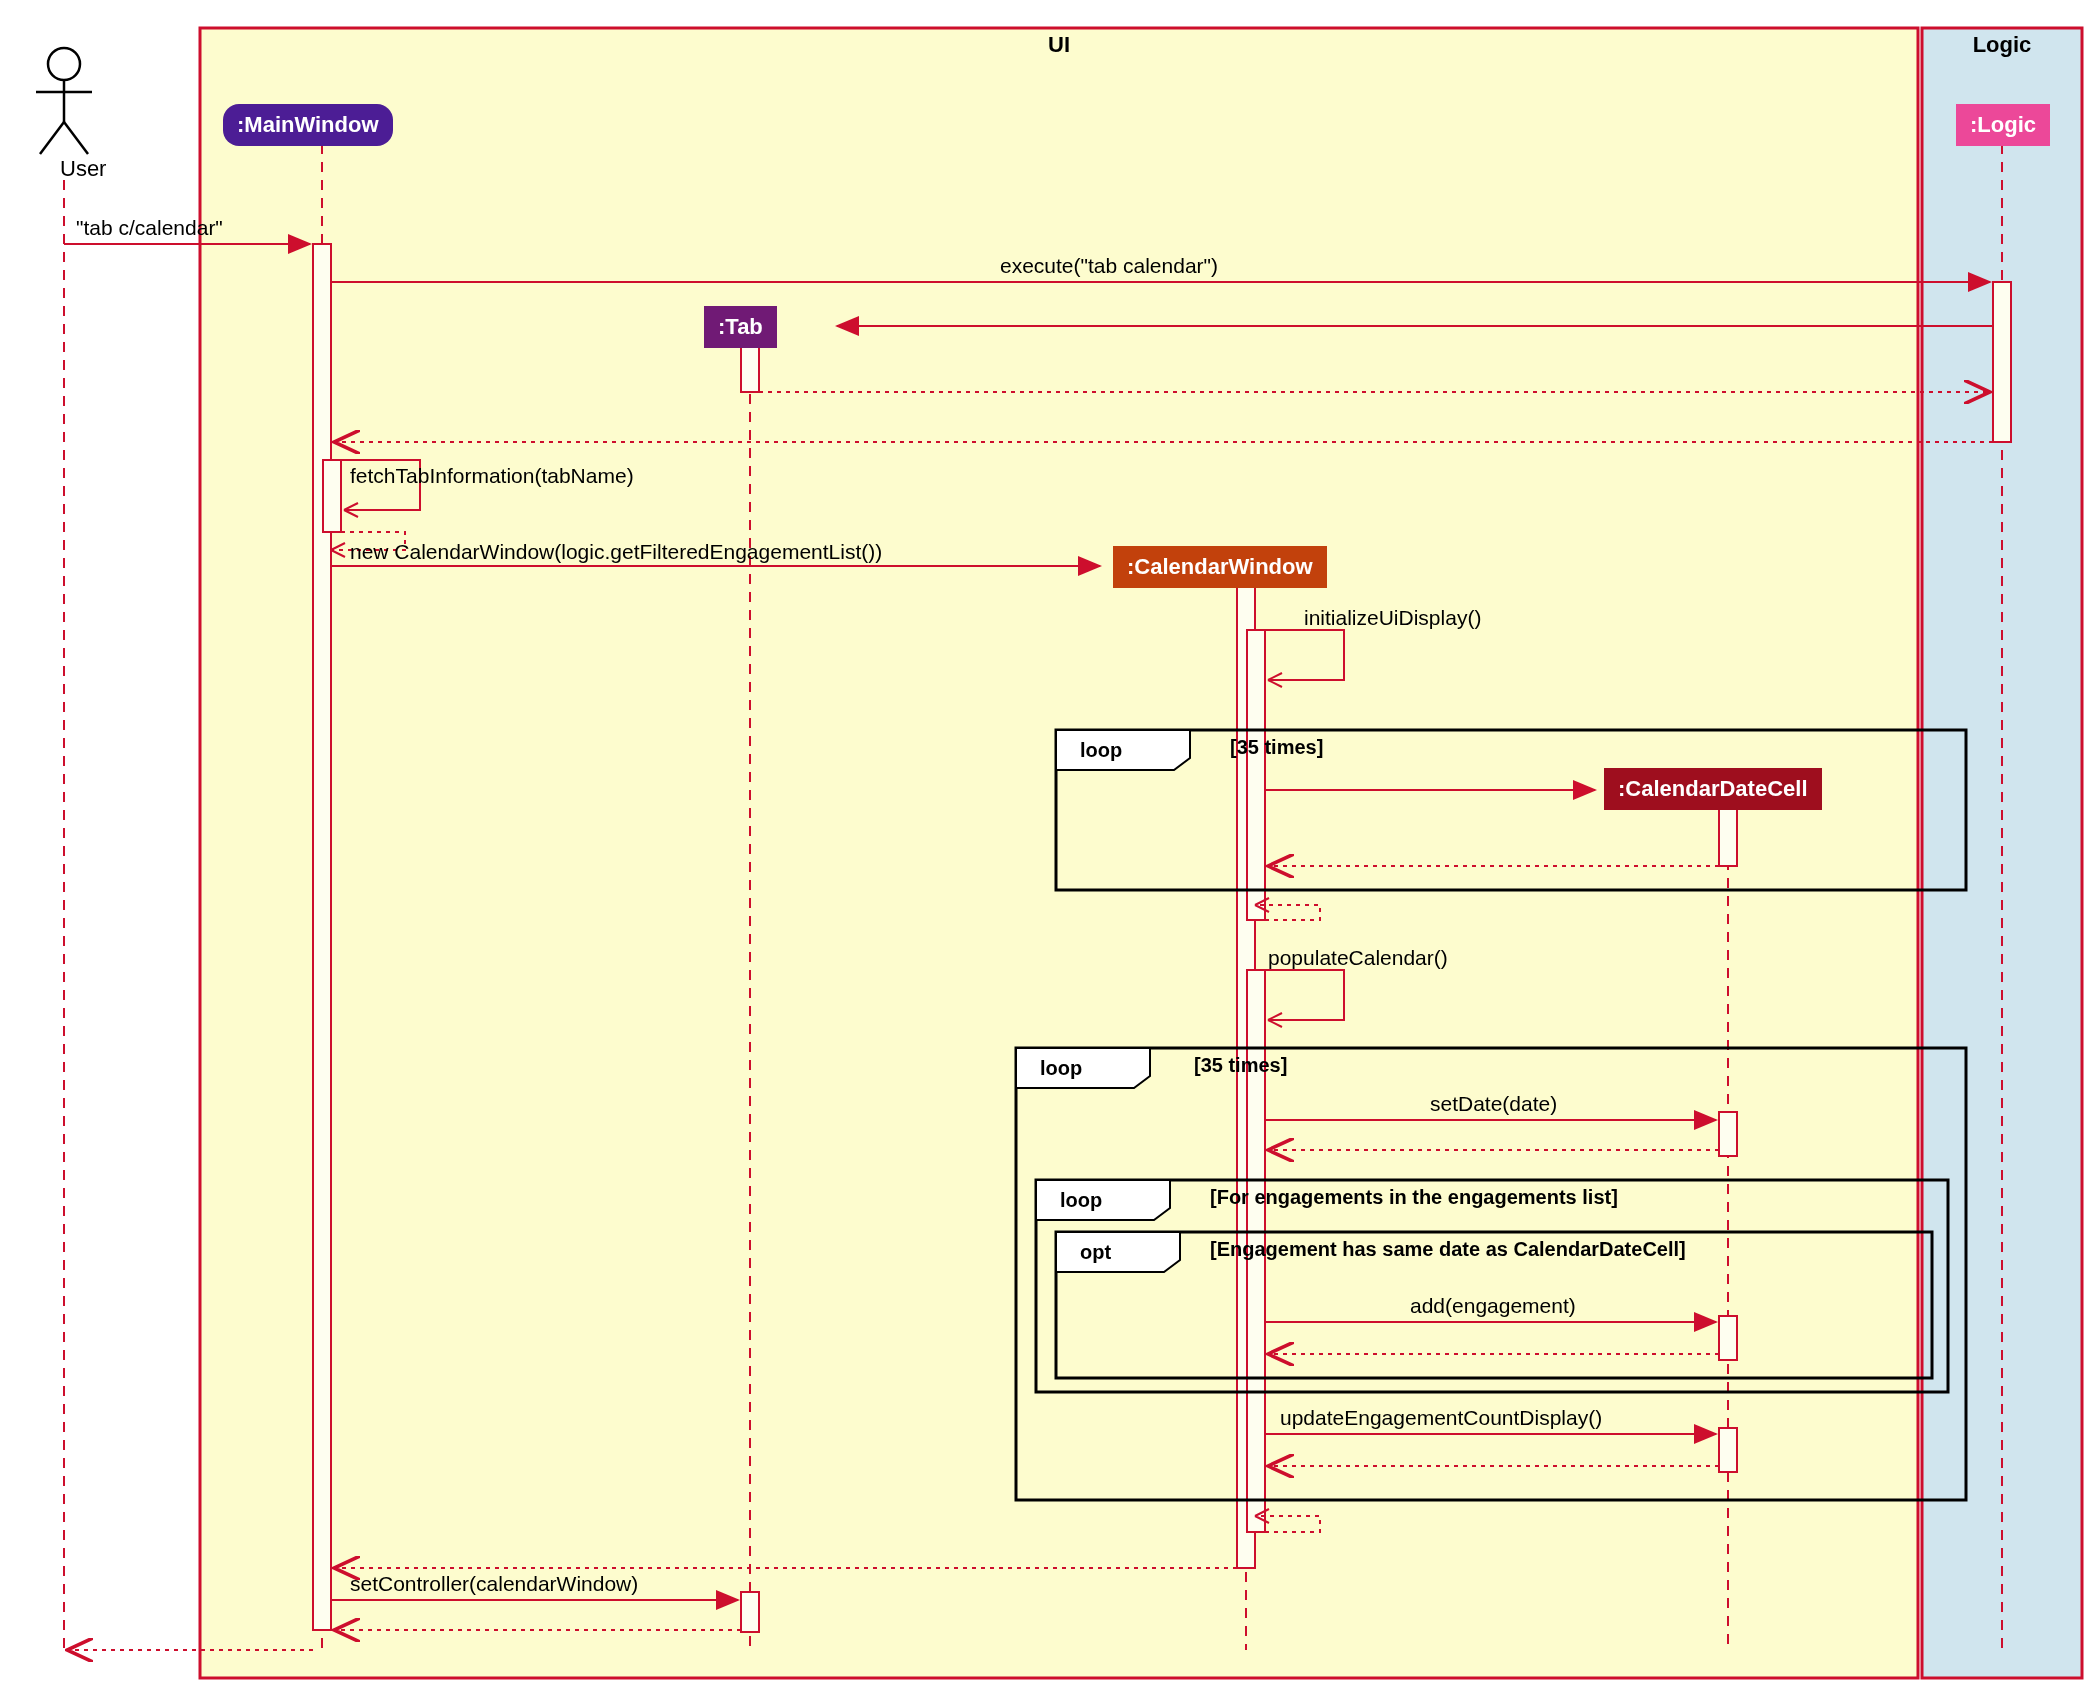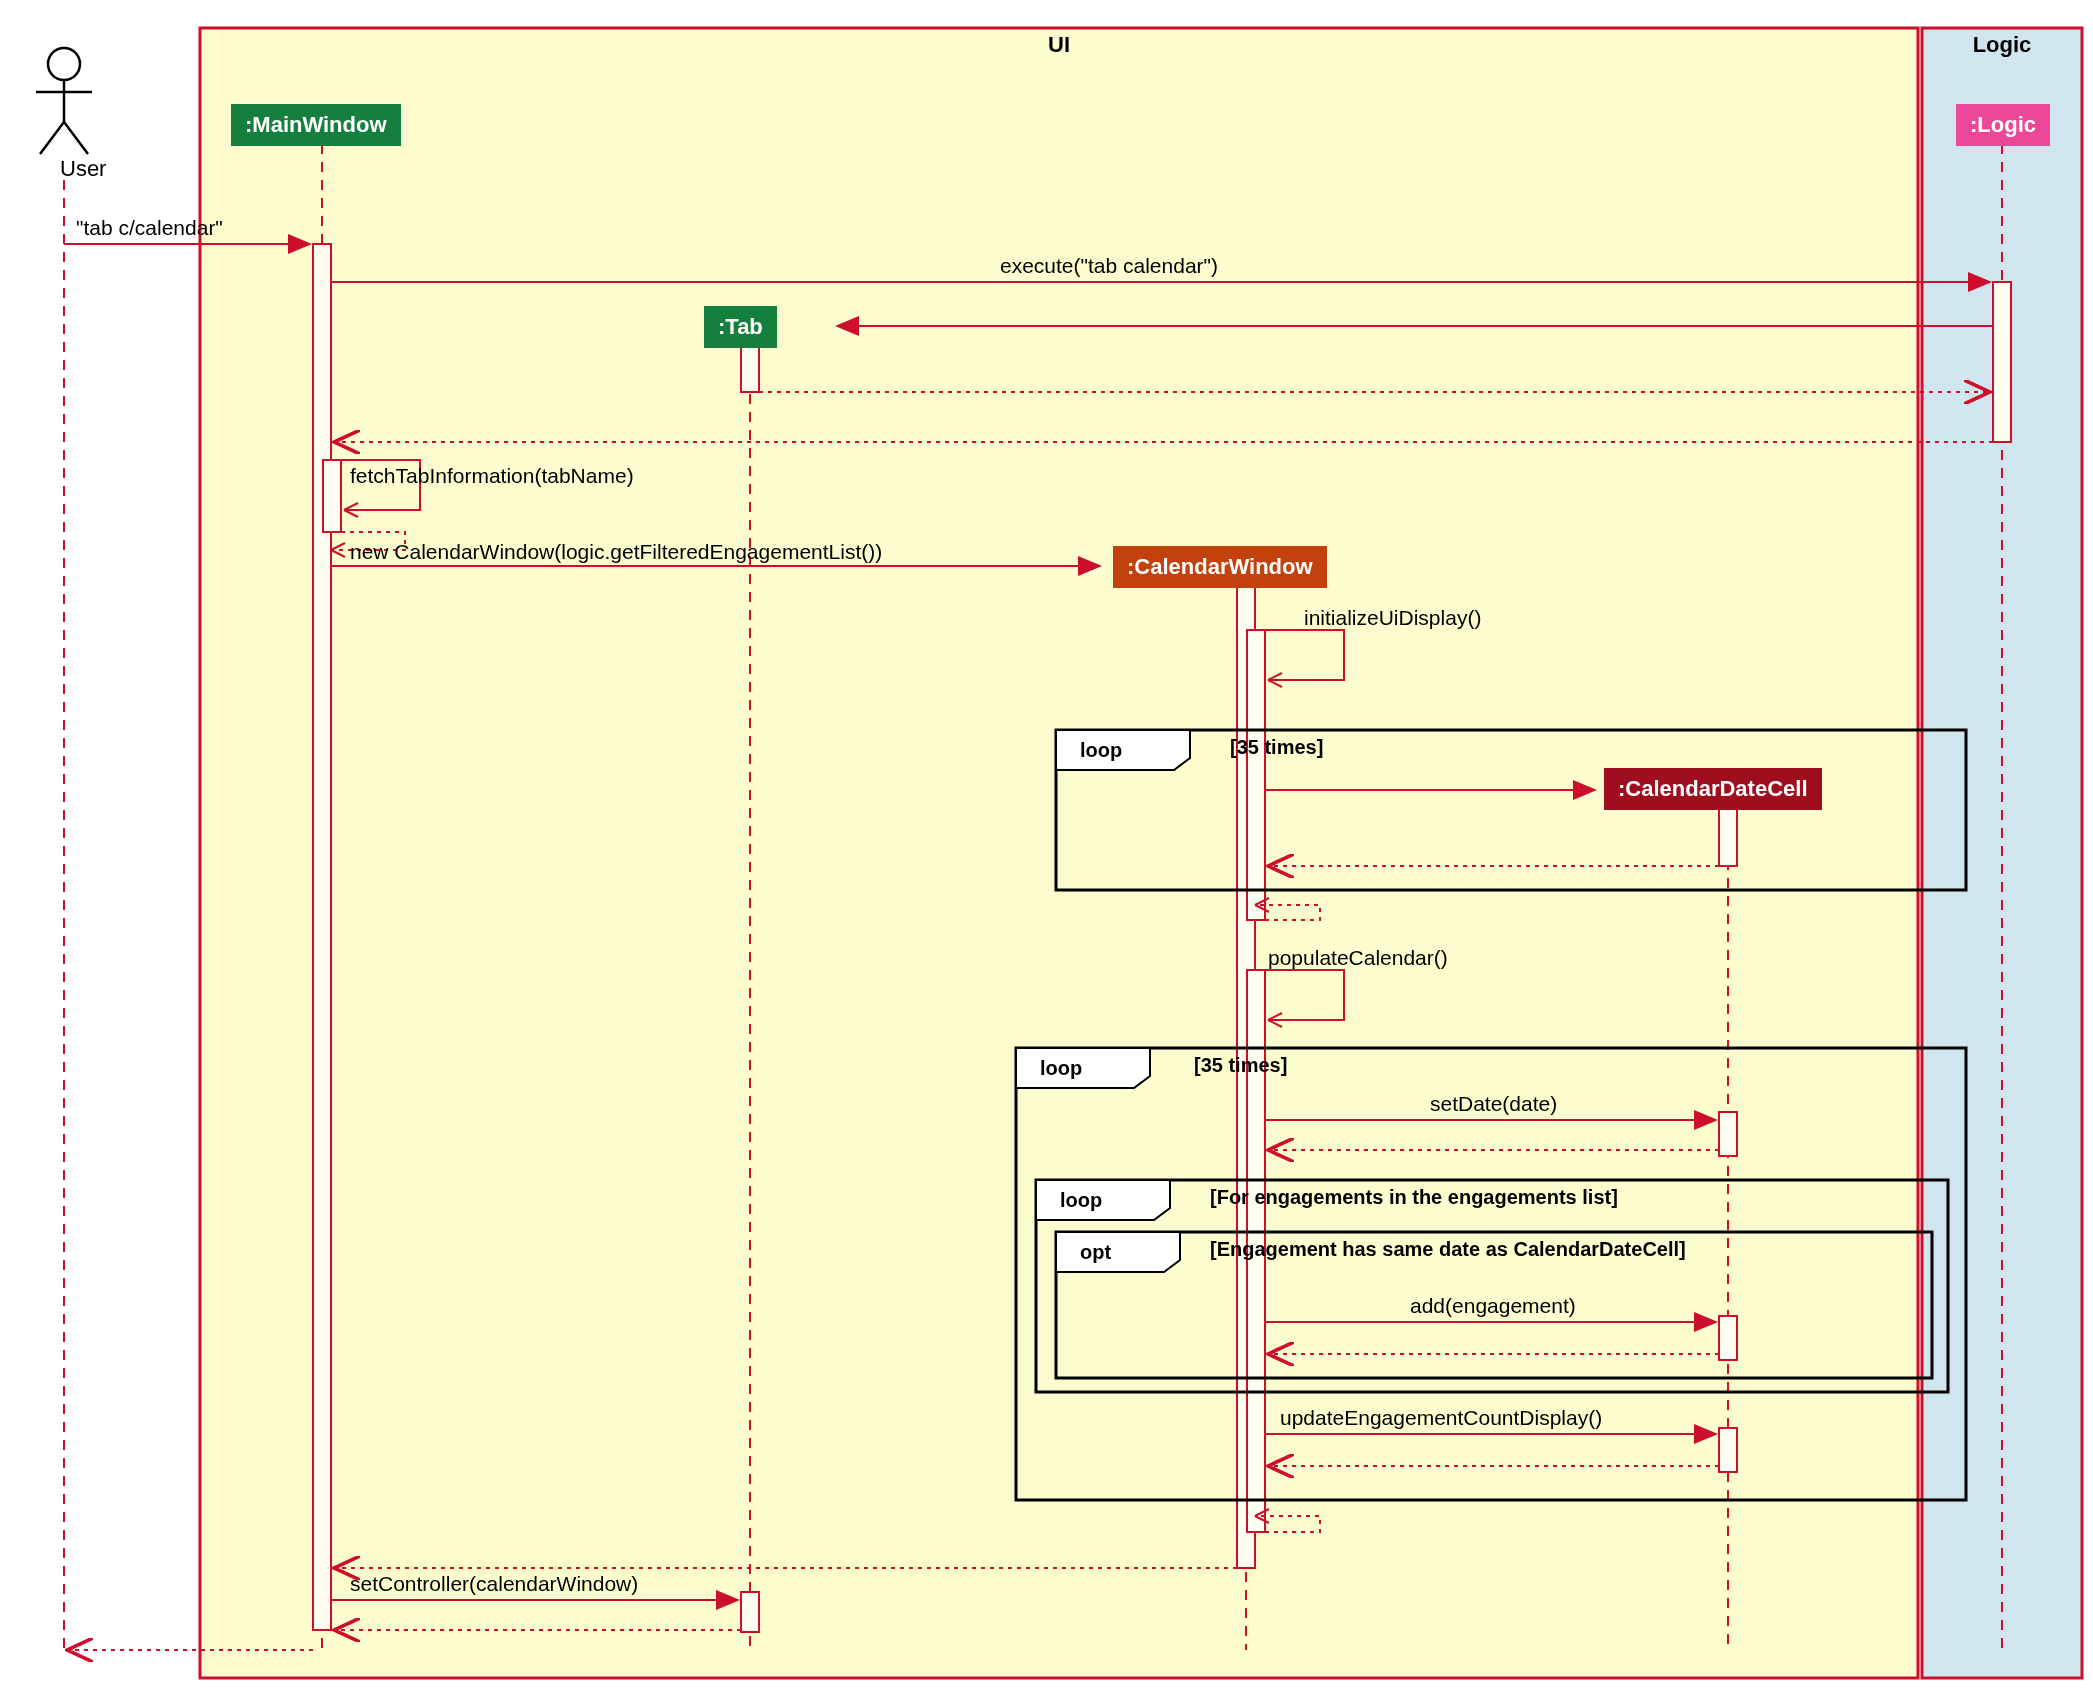--- a/index.html
+++ b/index.html
@@ -144,22 +144,22 @@
 
 <line x1="321" y1="1590" x2="728" y2="1590" stroke="#CD0E2D" stroke-width="2" marker-end="url(#solidArrow)"></line>
 <line x1="731" y1="1620" x2="324" y2="1620" stroke="#CD0E2D" stroke-width="2" stroke-dasharray="4 5" marker-end="url(#openArrow)"></line>
 
 <line x1="303" y1="1640" x2="57" y2="1640" stroke="#CD0E2D" stroke-width="2" stroke-dasharray="4 5" marker-end="url(#openArrow)"></line>
 
 </svg>
 
 <div class="actor-label" style="position:absolute; left:28px; top:146px;margin-left:22px;">User</div>
 
-<div class="lifeline-header" style="left:221px; top:94px; background:#15803d;">:MainWindow</div>
-<div class="lifeline-header" style="left:694px; top:296px; background:#15803d;">:Tab</div>
+<div class="lifeline-header" style="left:213px; top:94px; background:#4c1d95;border-radius:16px;">:MainWindow</div>
+<div class="lifeline-header" style="left:694px; top:296px; background:#701a75;">:Tab</div>
 <div class="lifeline-header" style="left:1103px; top:536px; background:#c2410c;">:CalendarWindow</div>
 <div class="lifeline-header" style="left:1594px; top:758px; background:#9E0E1E;">:CalendarDateCell</div>
 <div class="lifeline-header" style="left:1946px; top:94px; background:#ec4899;">:Logic</div>
 
 <div class="msg-label" style="left:66px; top:206px;">"tab c/calendar"</div>
 <div class="msg-label" style="left:990px; top:244px;">execute("tab calendar")</div>
 <div class="msg-label" style="left:340px; top:454px;">fetchTabInformation(tabName)</div>
 <div class="msg-label" style="left:340px; top:530px;">new CalendarWindow(logic.getFilteredEngagementList())</div>
 <div class="msg-label" style="left:1258px; top:596px;margin-left:36px;">initializeUiDisplay()</div>
 <div class="msg-label" style="left:1258px; top:936px;">populateCalendar()</div>

